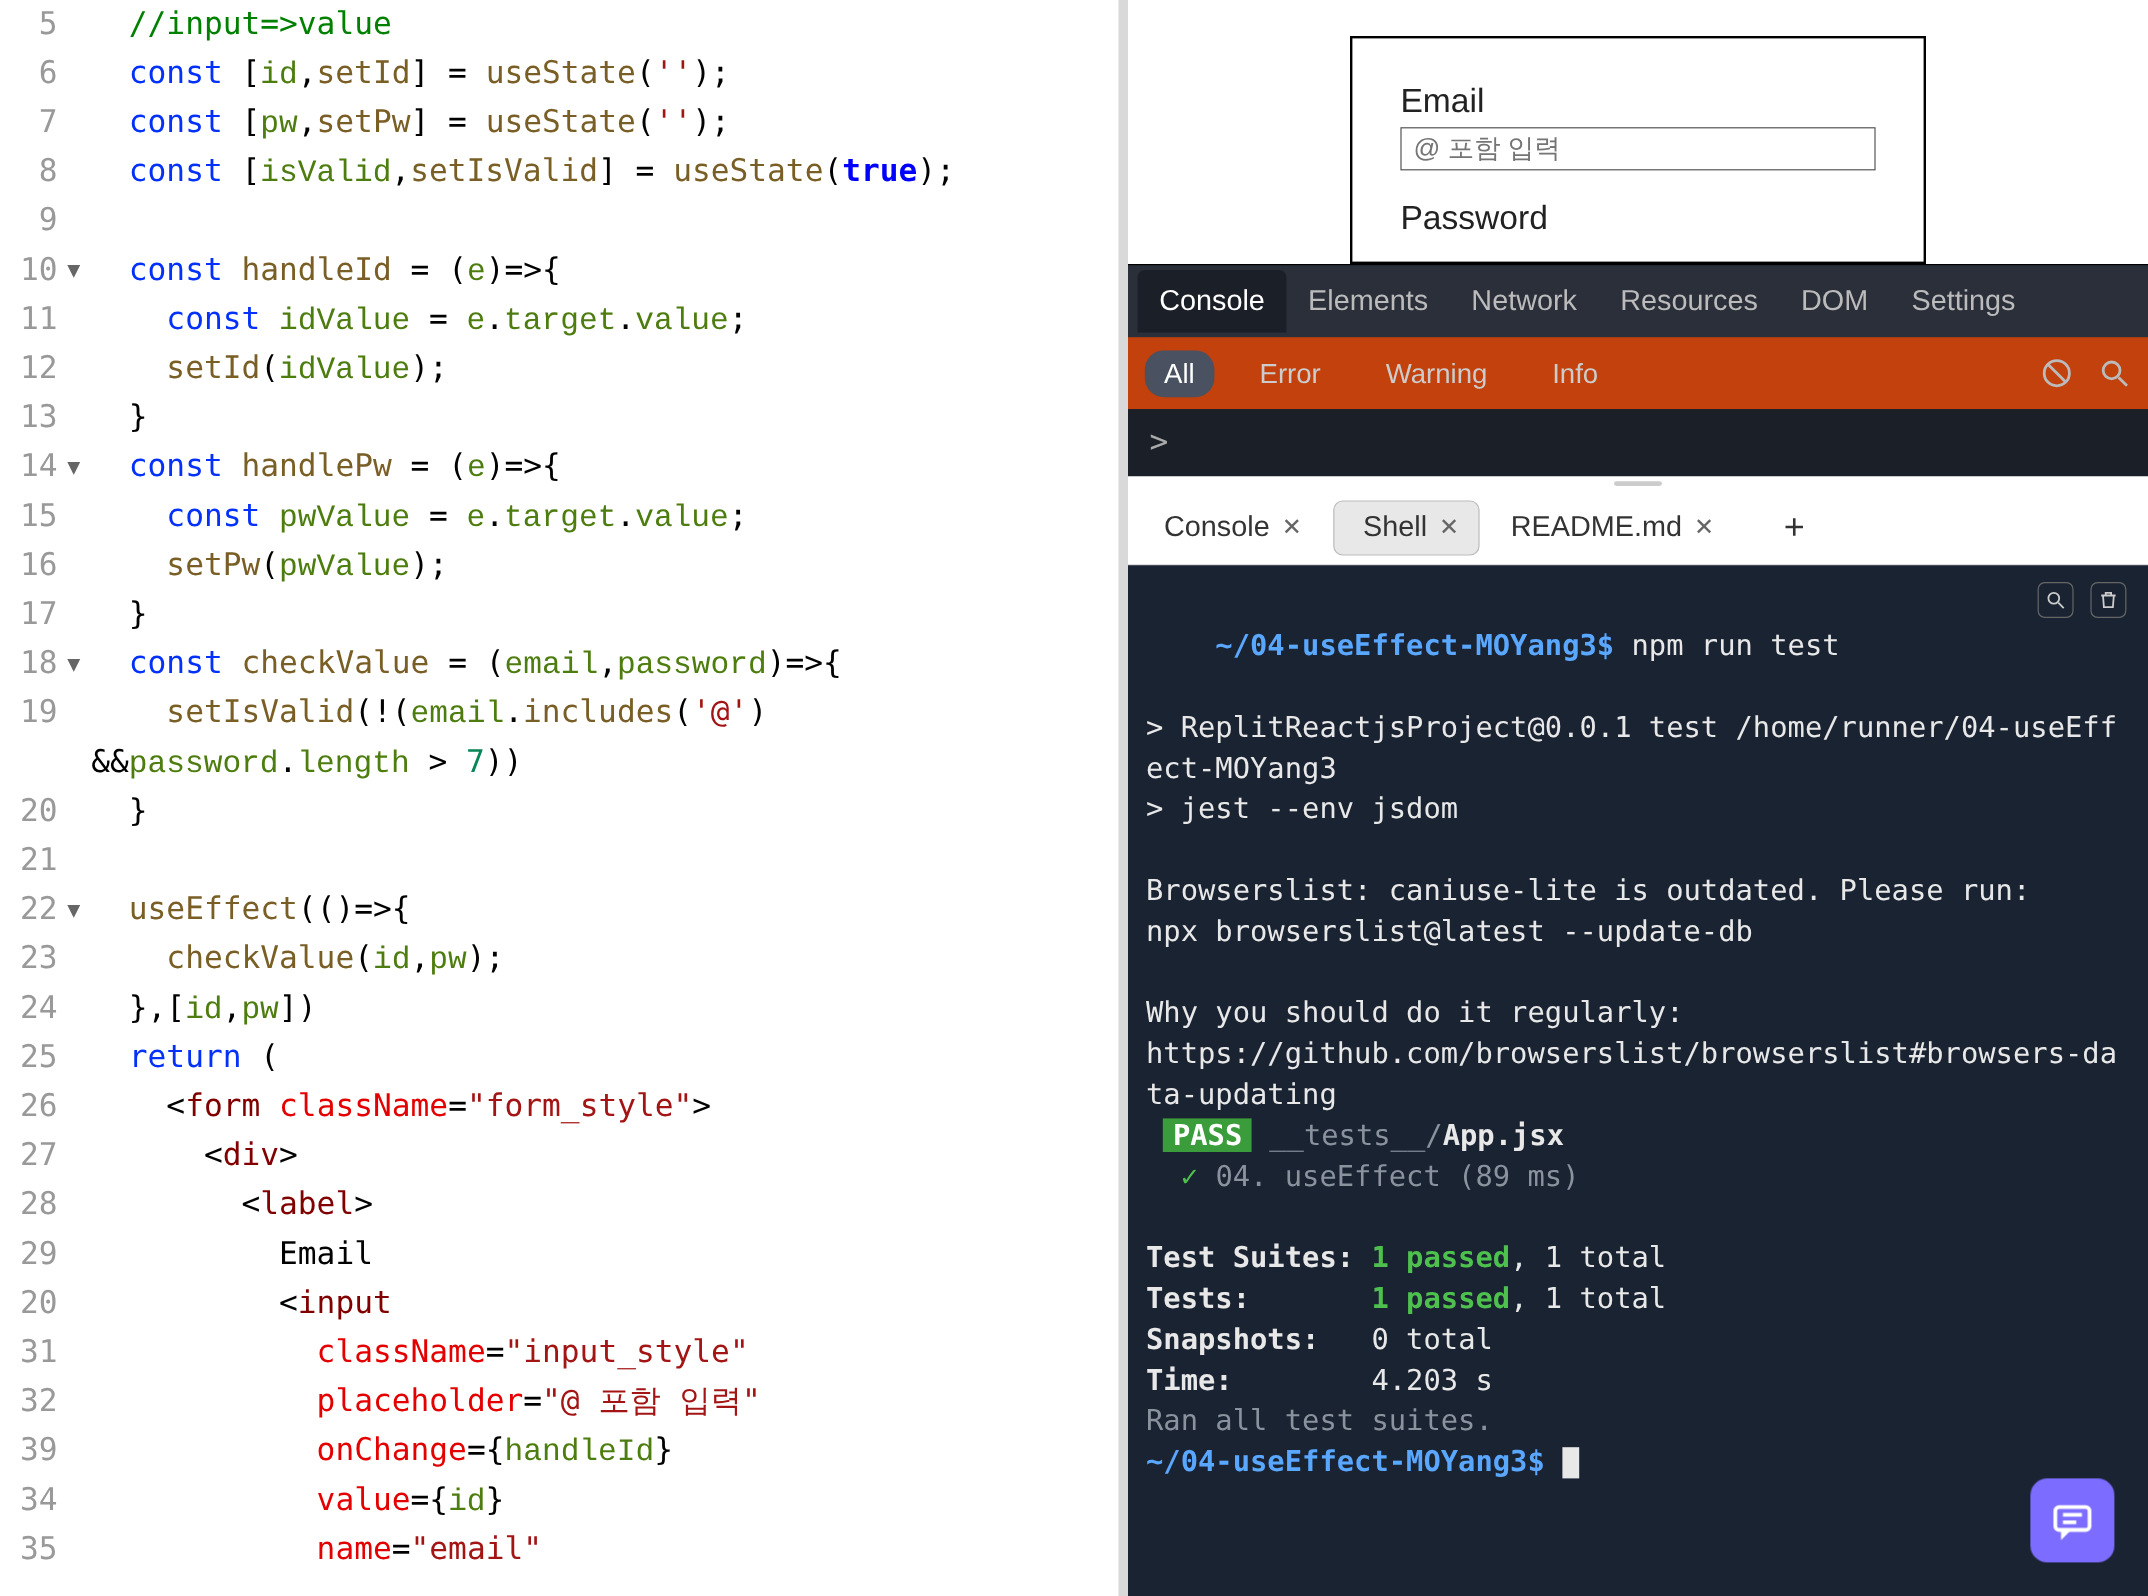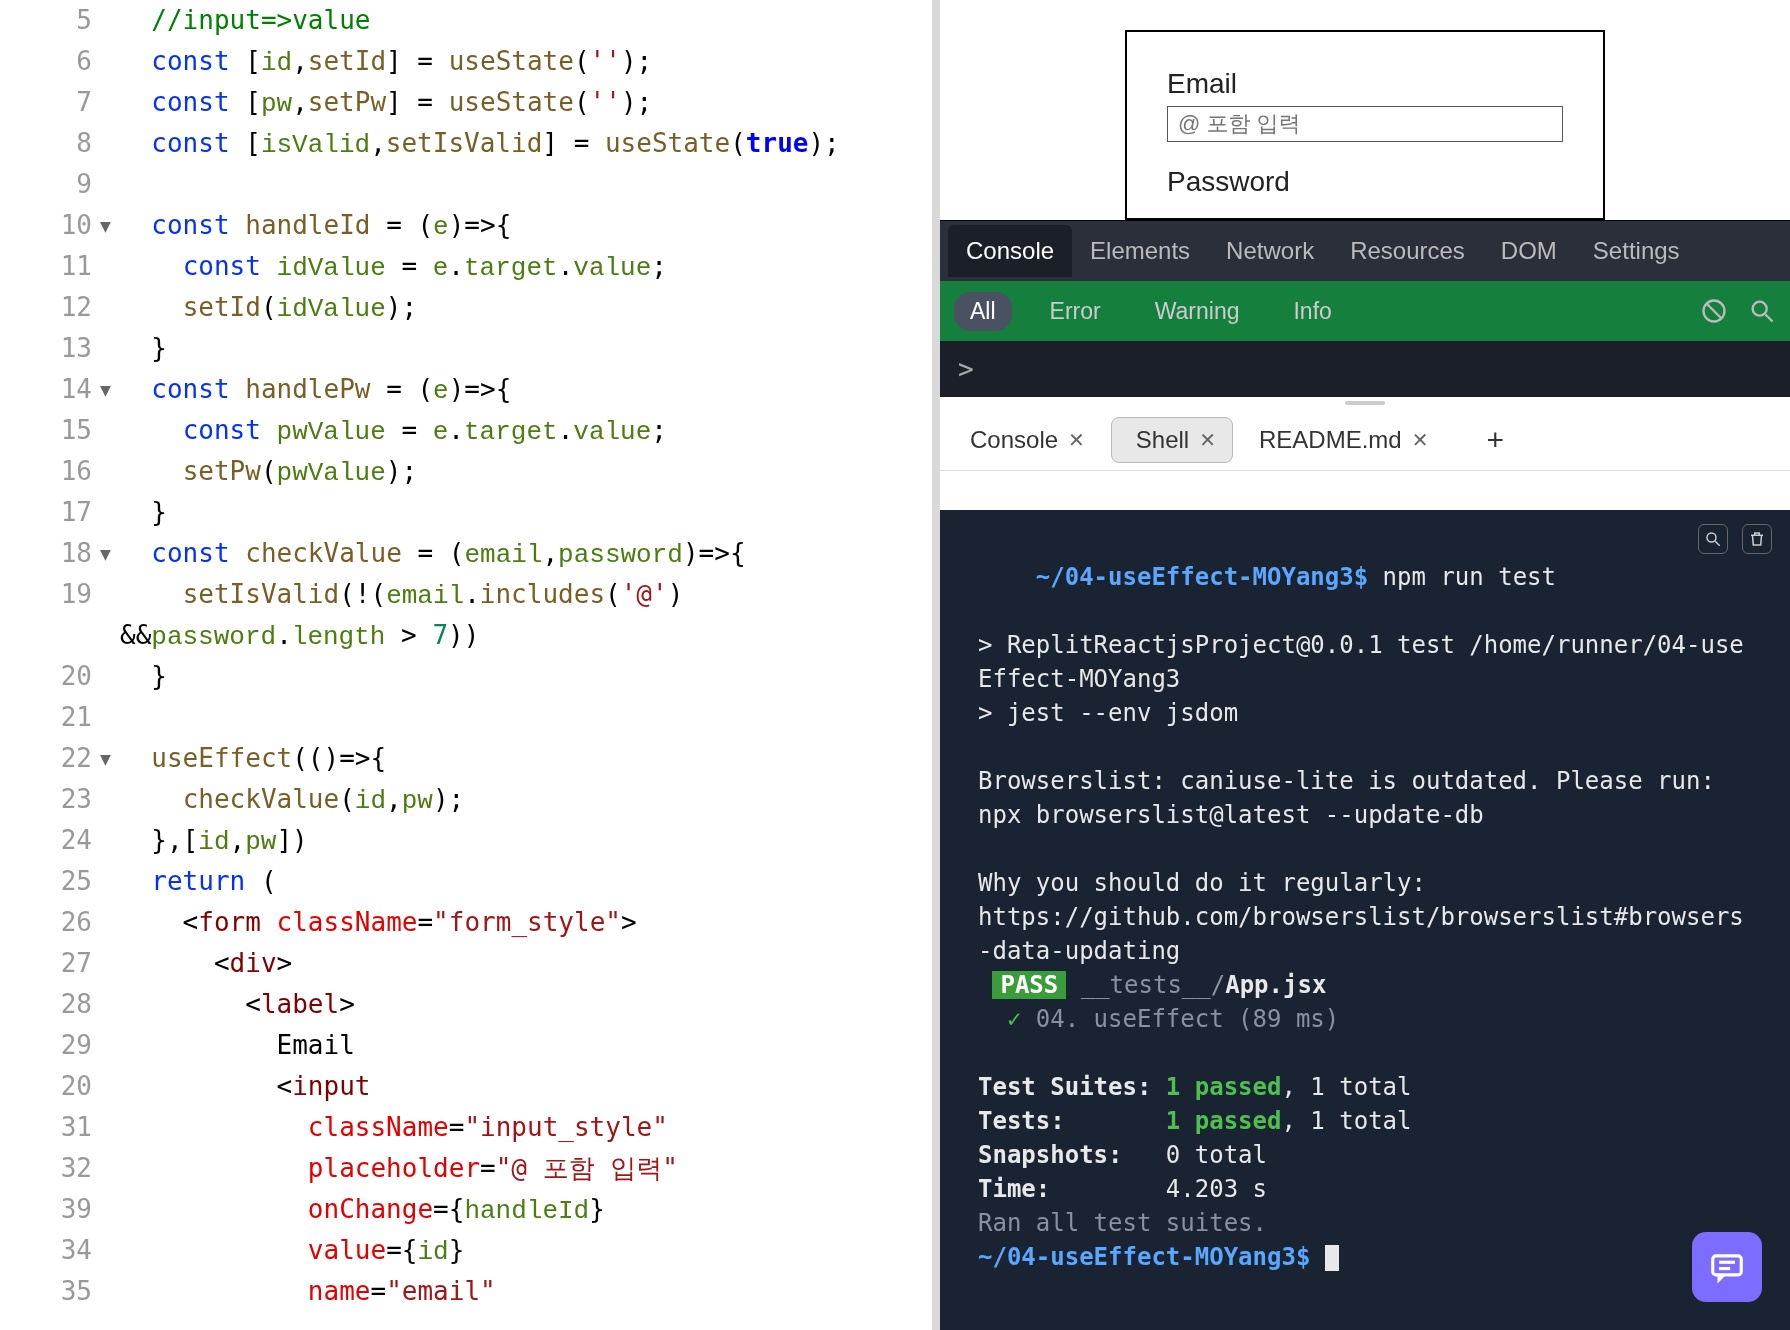--- a/index.html
+++ b/index.html
@@ -1,17 +1,17 @@
 <!DOCTYPE html>
 <html><head>
 <meta charset="utf-8">
 <style>
 * { margin: 0; padding: 0; box-sizing: border-box; }
 body { font-family: -apple-system, BlinkMacSystemFont, "Segoe UI", sans-serif; width: 1790px; height: 1330px; overflow: hidden; display: flex; background: #fff; }
-.editor-pane { width: 940px; height: 100%; background: #fff; overflow: hidden; position: relative; padding-left: 44px; }
+.editor-pane { width: 940px; height: 100%; background: #fff; overflow: hidden; position: relative; }
 .editor-pane::after { content: ''; position: absolute; right: 0; top: 0; bottom: 0; width: 8px; background: rgba(0,0,0,0.15); }
 .gutter { display: inline-block; width: 56px; text-align: right; color: #999; padding-right: 8px; vertical-align: top; font-family: "SF Mono", Menlo, Consolas, monospace; font-size: 26px; line-height: 41px; user-select: none; }
 .fold { display: inline-block; width: 20px; color: #666; font-size: 18px; vertical-align: top; line-height: 41px; font-family: "SF Mono", Menlo, monospace; }
 .code-line { white-space: pre; font-family: "SF Mono", Menlo, Consolas, monospace; font-size: 26px; line-height: 41px; height: 41px; }
 .code-content { display: inline-block; vertical-align: top; }
 .c-kw { color: #0431fa; }
 .c-fn { color: #795e26; }
 .c-prop { color: #4d7c0f; font-family: Liberation Mono, monospace; }
 .c-str { color: #a31515; }
 .c-num { color: #098658; }
@@ -21,34 +21,34 @@
 .c-attr { color: #e50000; }
 .right-pane { flex: 1; display: flex; flex-direction: column; height: 100%; }
 .preview { height: 220px; background: #fff; display: flex; justify-content: center; padding-top: 30px; }
 .form-box { border: 2px solid #000; width: 480px; padding: 36px 40px 12px; }
 .form-label { font-size: 28px; color: #222; margin-bottom: 6px; display: block; }
 .form-input { width: 100%; border: 1px solid #555; font-size: 22px; padding: 4px 10px; color: #888; margin-bottom: 24px; font-family: inherit; }
 .devtools { background: #2a2f3a; color: #ccc; border-top: 1px solid #000; }
 .dt-tabs { display: flex; align-items: center; height: 60px; padding: 0 8px; gap: 0; font-size: 24px; }
 .dt-tab { padding: 12px 18px; cursor: pointer; color: #bbb; }
 .dt-tab.active { background: #1b1f27; color: #fff; border-radius: 6px 6px 0 0; }
-.dt-filters { background: #15803d; display: flex; align-items: center; height: 60px; padding: 0 14px; gap: 22px; font-size: 23px; }
+.dt-filters { background: #c2410c; display: flex; align-items: center; height: 60px; padding: 0 14px; gap: 22px; font-size: 23px; }
 .filter { padding: 6px 16px; color: #ccc; cursor: pointer; }
 .filter.active { background: #4a5160; border-radius: 16px; color: #fff; }
 .dt-actions { margin-left: auto; display: flex; gap: 20px; }
 .dt-icon { width: 28px; height: 28px; color: #bbb; cursor: pointer; }
 .dt-prompt { background: #1b1f27; height: 56px; display: flex; align-items: center; padding: 0 18px; font-size: 26px; color: #aaa; font-family: "SF Mono", Menlo, monospace; }
 .resize-handle { height: 12px; background: #fff; position: relative; }
 .resize-handle::after { content: ''; position: absolute; left: 50%; top: 4px; width: 40px; height: 4px; background: #ccc; border-radius: 2px; transform: translateX(-50%); }
 .bottom-tabs { background: #fff; height: 62px; display: flex; align-items: center; padding: 0 14px; gap: 10px; border-bottom: 1px solid #ddd; }
 .btab { display: flex; align-items: center; gap: 10px; padding: 8px 16px; font-size: 24px; color: #333; cursor: pointer; border-radius: 8px; }
 .btab.active { background: #e8e8e8; border: 1px solid #bbb; padding-left: 24px; }
 .btab .x { color: #666; font-size: 20px; }
 .plus-tab { font-size: 30px; color: #333; padding: 4px 12px; cursor: pointer; margin-left: 20px; }
-.terminal { flex: 1; background: #1a2332; color: #e8e8e8; font-family: "SF Mono", Menlo, Consolas, monospace; font-size: 24px; line-height: 34px; padding: 16px 38px; position: relative; white-space: pre-wrap; word-break: break-all; margin-top: 39px; }
+.terminal { flex: 1; background: #1a2332; color: #e8e8e8; font-family: "SF Mono", Menlo, Consolas, monospace; font-size: 24px; line-height: 34px; padding: 16px 15px; position: relative; white-space: pre-wrap; word-break: break-all; }
 .term-prompt { color: #5aa7ff; font-weight: bold; }
 .term-pass { background: #3a9c3a; color: #fff; padding: 0 8px; font-weight: bold; }
 .term-dim { color: #8a929e; }
 .term-green { color: #4ec04e; }
 .term-bold { font-weight: bold; }
 .term-check { color: #4ec04e; }
 .term-icons { position: absolute; top: 14px; right: 18px; display: flex; gap: 14px; }
 .term-icon { width: 30px; height: 30px; border: 1px solid #666; border-radius: 6px; display: flex; align-items: center; justify-content: center; color: #ccc; cursor: pointer; }
 .cursor-block { display: inline-block; width: 14px; height: 26px; background: #e8e8e8; vertical-align: middle; }
 .chat-btn { position: fixed; bottom: 28px; right: 28px; width: 70px; height: 70px; background: #7c6cff; border-radius: 14px; display: flex; align-items: center; justify-content: center; cursor: pointer; }

